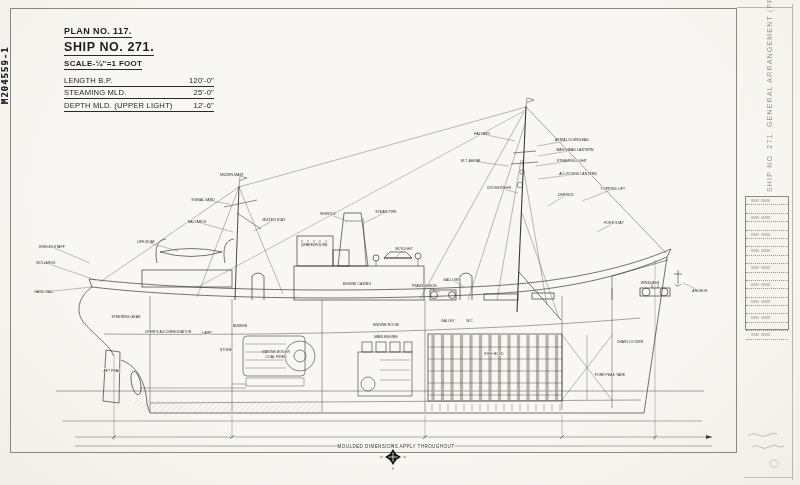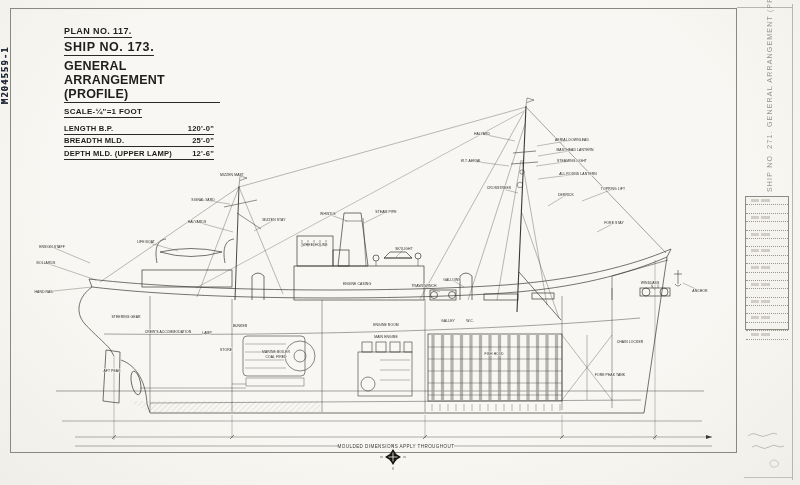--- a/index.html
+++ b/index.html
@@ -33,21 +33,21 @@
   
   .title-block{position:absolute;left:64px;top:26px;width:156px;color:#1f1e1c;}
   .title-block .u{border-bottom:1.2px solid #2a2927;display:inline-block;padding-bottom:1px;}
   .tb-plan{font-size:9px;font-weight:bold;letter-spacing:.4px;margin-bottom:2px;}
   .tb-ship{font-size:12.5px;font-weight:bold;letter-spacing:.6px;margin-bottom:3px;}
   .tb-title{font-size:12.5px;font-weight:bold;letter-spacing:.2px;margin-bottom:4px;}
   .tb-scale{font-size:8px;font-weight:bold;margin-bottom:4px;letter-spacing:.3px;}
   .tb-dimshead{font-size:8px;font-weight:bold;margin-bottom:2px;letter-spacing:.3px;}
   .dim-row{
     display:flex;justify-content:space-between;align-items:flex-start;
-    font-size:7.6px;font-weight:bold;letter-spacing:.2px;
+    font-size:7.6px;font-weight:normal;letter-spacing:.2px;
     border-bottom:1px solid #2a2927;padding:1.5px 0 1px 0;width:150px;
   }
   .dim-row .dim-value{font-size:7.6px;}
   
   .edge-title{
     position:absolute;left:766px;top:12px;height:180px;width:14px;
     writing-mode:vertical-rl;transform:rotate(180deg);
     font-size:7px;letter-spacing:1.2px;color:#97948c;white-space:nowrap;
     text-align:center;
   }
@@ -81,33 +81,32 @@
 
   <div class="inner-border"></div>
   <div class="margin-line-right"></div>
   <div class="margin-line-top"></div>
   <div class="margin-line-bottomright"></div>
 
   <div class="left-stamp">M204559-1</div>
 
   <div class="title-block">
     <div class="tb-plan"><span class="u">PLAN NO. 117.</span></div>
-    <div class="tb-ship"><span class="u">SHIP NO. 173.</span></div>
-    <div class="tb-title"><span class="u">GENERAL ARRANGEMENT (PROFILE)</span></div>
+    <div class="tb-ship"><span class="u">SHIP NO. 271.</span></div>
     <div class="tb-scale"><span class="u">SCALE-¼"=1 FOOT</span></div>
     <div class="dim-row">
       <span>LENGTH B.P.</span>
       <span class="dim-value">120'-0"</span>
     </div>
     <div class="dim-row">
-      <span>BREADTH MLD.</span>
+      <span>STEAMING MLD.</span>
       <span class="dim-value">25'-0"</span>
     </div>
     <div class="dim-row">
-      <span>DEPTH MLD. (UPPER LAMP)</span>
+      <span>DEPTH MLD. (UPPER LIGHT)</span>
       <span class="dim-value">12'-6"</span>
     </div>
   </div>
 
   <div class="edge-title">SHIP NO. 271.  GENERAL ARRANGEMENT  (PROFILE)</div>
 
   <div class="stamp-form" id="stamp-form">
       <div class="stamp-row"></div>
       <div class="stamp-row"></div>
       <div class="stamp-row"></div>

